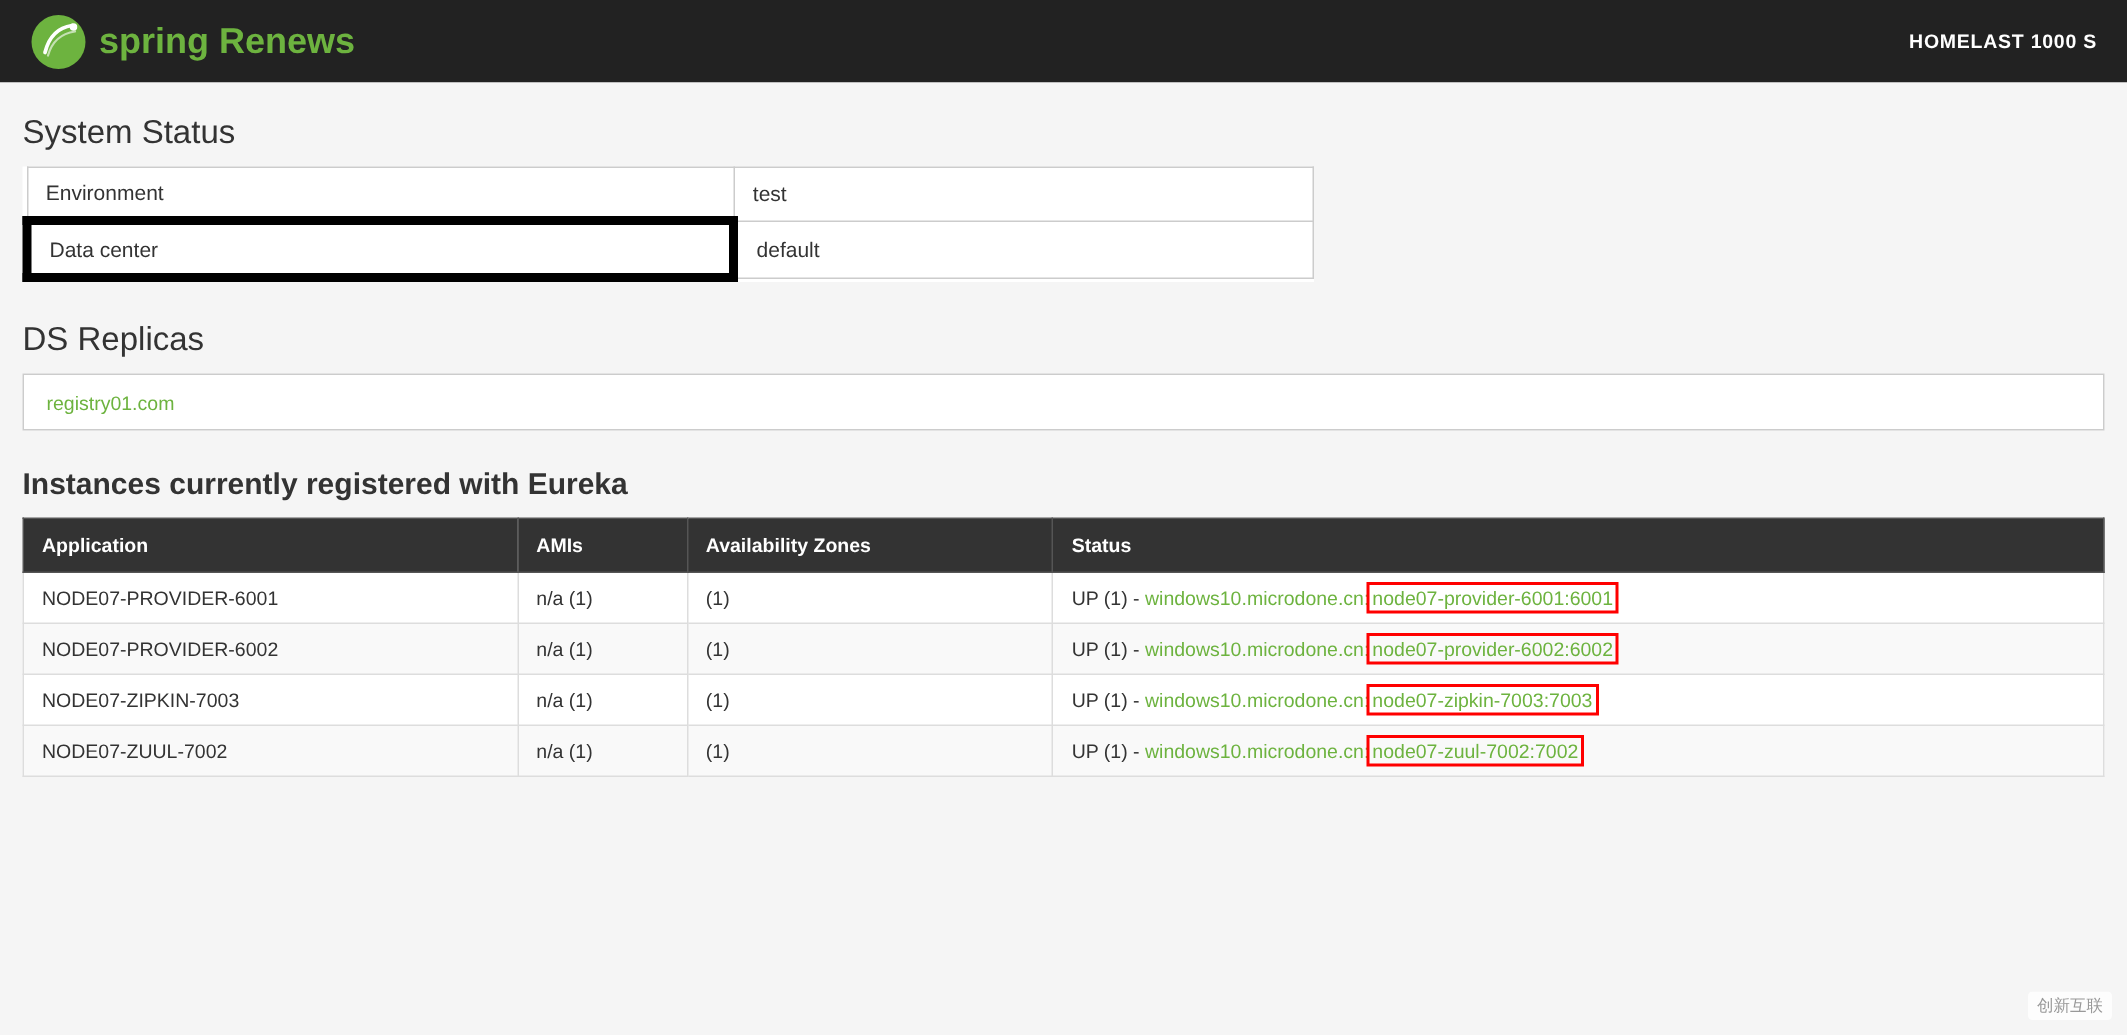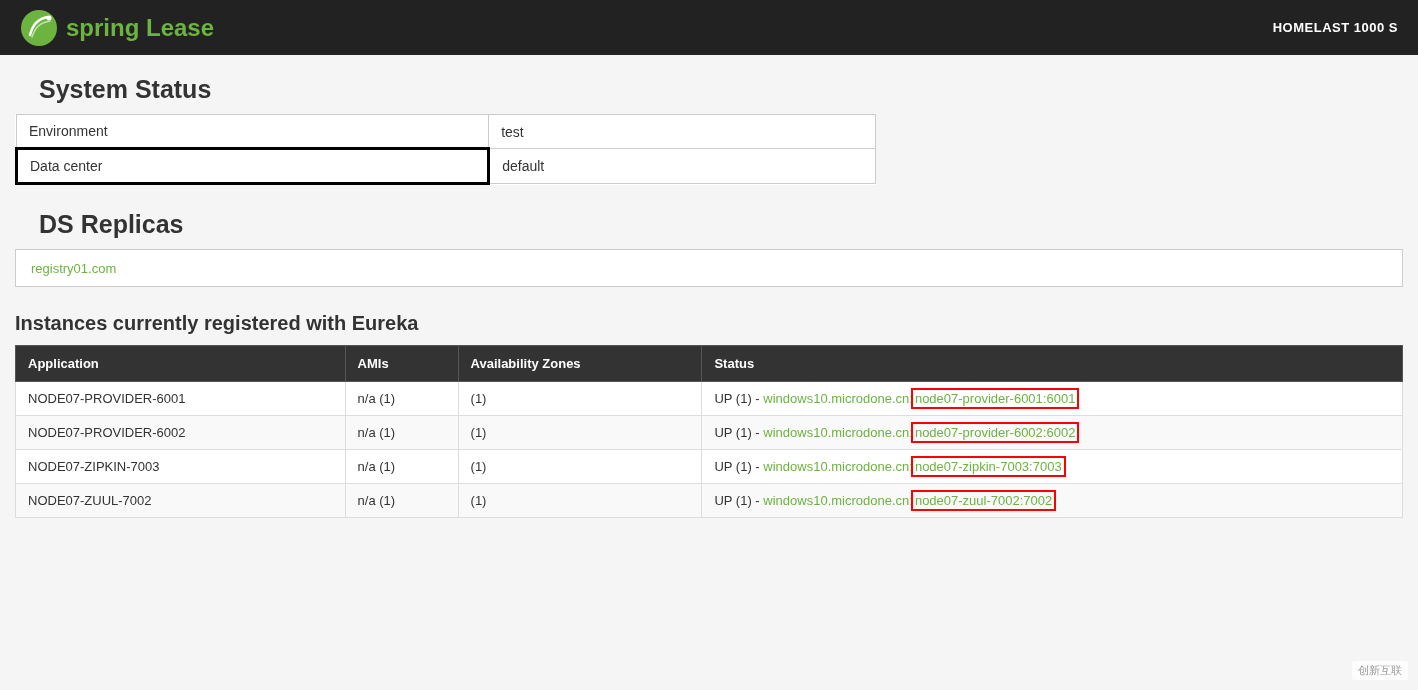--- a/index.html
+++ b/index.html
@@ -44,25 +44,24 @@
     }
 
     
     .main {
       padding: 20px 15px;
       background: #f5f5f5;
     }
 
     
     .section-title {
-      font-size: 25px;
-      font-weight: bold;
+      font-size: 22px;
+      font-weight: normal;
       margin-bottom: 10px;
       color: #333;
-      margin-left: 24px;
     }
 
     
     .system-status-grid {
       display: flex;
       gap: 0;
       margin-bottom: 25px;
       align-items: flex-end;
     }
 
@@ -145,21 +144,21 @@
   <div class="header-logo">
 
     <svg class="logo-icon" viewBox="0 0 38 38" xmlns="http://www.w3.org/2000/svg">
       <circle cx="19" cy="19" r="18" fill="#6db33f"></circle>
       <path d="M10 26 Q14 10 28 8" stroke="white" stroke-width="2.5" fill="none" stroke-linecap="round"></path>
       <path d="M12 28 Q16 14 30 12" stroke="white" stroke-width="1.5" fill="none" stroke-linecap="round" opacity="0.6"></path>
       <circle cx="29" cy="9" r="2.5" fill="white"></circle>
     </svg>
     <span class="header-brand">
       <span>spring</span>
-      <span style="color:#6db33f;">Lease</span>
+      <span style="color:#6db33f;">Renews</span>
     </span>
   </div>
   <nav class="header-nav">
     <a href="#">HOME</a>
     <a href="#">LAST 1000 S</a>
   </nav>
 </header>
 
 <div class="main">
 
@@ -168,21 +167,21 @@
   <div class="system-status-grid">
 
     <div style="width:62%;">
       <table style="width:100%;border-collapse:collapse;background:#fff;">
         <tbody>
           <tr>
             <td style="padding:8px 12px;border:1px solid #ccc;width:55%;">Environment</td>
             <td style="padding:8px 12px;border:1px solid #ccc;">test</td>
           </tr>
           <tr>
-            <td style="padding:8px 12px;border:3px solid #000000;">Data center</td>
+            <td style="padding:8px 12px;border:6px solid #000000;">Data center</td>
             <td style="padding:8px 12px;border:1px solid #ccc;">default</td>
           </tr>
         </tbody>
       </table>
     </div>
 
   </div>
 
   <h2 class="section-title">DS Replicas</h2>
   <div class="ds-replicas-box">

